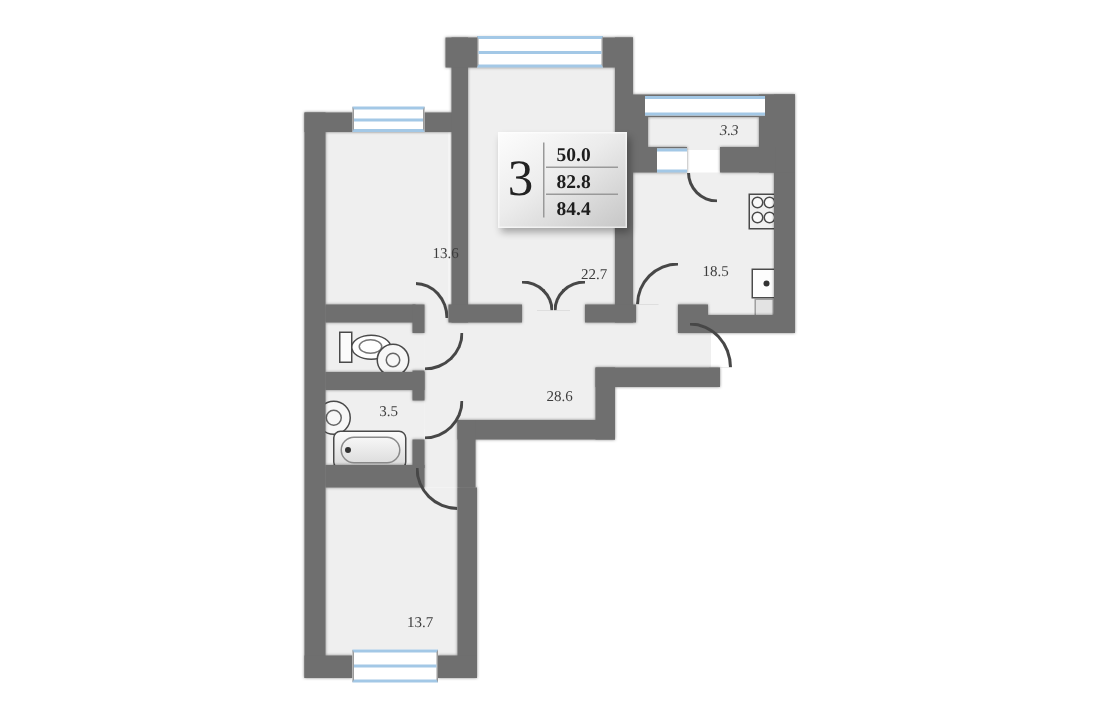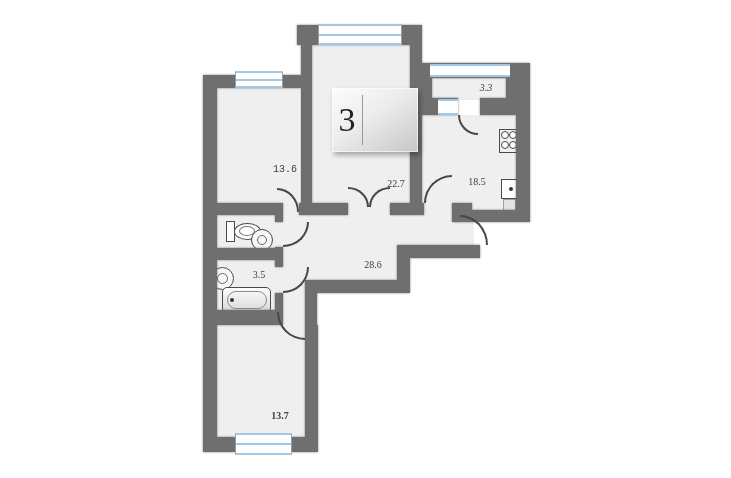--- a/index.html
+++ b/index.html
@@ -122,26 +122,31 @@
   <div class="arc tr" style="left:277px;top:188px;width:22px;height:24px;"></div>
   <div class="arc br" style="left:283px;top:222px;width:26px;height:25px;"></div>
   <div class="arc br" style="left:283px;top:267px;width:26px;height:26px;"></div>
   <div class="arc tr" style="left:348px;top:187px;width:21px;height:20px;"></div>
   <div class="arc tl" style="left:369px;top:187px;width:21px;height:20px;"></div>
   <div class="arc tl" style="left:424px;top:175px;width:28px;height:28px;"></div>
   <div class="arc tr" style="left:460px;top:215px;width:28px;height:30px;"></div>
   <div class="arc bl" style="left:277px;top:312px;width:28px;height:28px;"></div>
   <div class="arc bl" style="left:458px;top:115px;width:20px;height:20px;"></div>
 
-  <div class="lbl" style="left:270px;top:164px;width:30px;font-family:Liberation Mono, monospace;">13.6</div>
+  <div class="lbl" style="left:282px;top:164px;width:30px;">13.6</div>
   <div class="lbl" style="left:380px;top:178px;width:32px;font-family:Liberation Serif, serif;">22.7</div>
   <div class="lbl" style="left:474px;top:82px;width:24px;font-style:italic;">3.3</div>
   <div class="lbl" style="left:462px;top:176px;width:30px;">18.5</div>
   <div class="lbl" style="left:247px;top:269px;width:24px;">3.5</div>
   <div class="lbl" style="left:356px;top:259px;width:34px;">28.6</div>
-  <div class="lbl" style="left:263px;top:410px;width:34px;font-weight:bold;">13.7</div>
+  <div class="lbl" style="left:263px;top:410px;width:34px;">13.7</div>
 
   <div class="badge">
     <div class="num">3</div>
     <div class="vline"></div>
+    <div class="vals">
+      <div class="v">50.0</div>
+      <div class="v">82.8</div>
+      <div class="v">84.4</div>
+    </div>
   </div>
 
 </div>
 
 </body></html>

